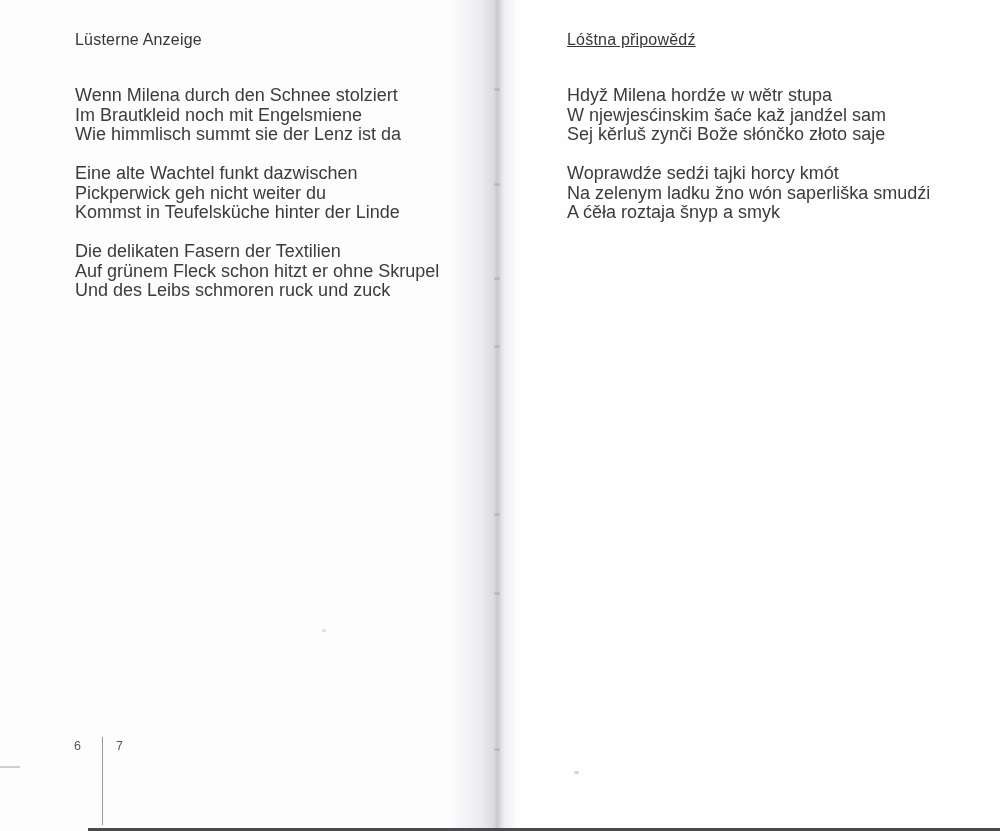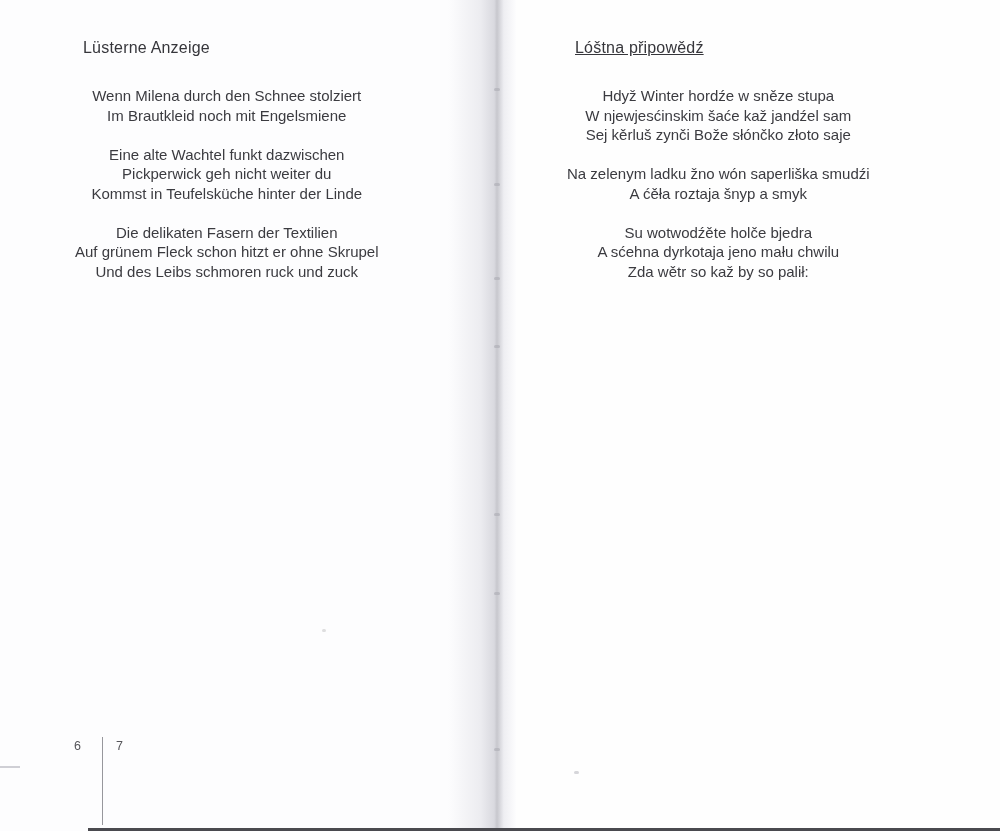--- a/index.html
+++ b/index.html
@@ -20,36 +20,35 @@
   .page {
     position: absolute;
     top: 0;
     bottom: 0;
   }
   .page-left  { left: 0;   width: 470px; background: #fdfdfe; }
   .page-right { left: 516px; width: 484px; background: #fefefe; }
 
   .page-title {
     position: absolute;
-    margin: 8px;
+    margin: 0;
     font-size: 16px;
     font-weight: 400;
     letter-spacing: 0.2px;
     color: #36363b;
   }
   .page-left  .page-title { left: 75px;  top: 31px; }
   .page-right .page-title { left: 51px;  top: 31px; text-decoration: underline; }
 
   .poem {
     position: absolute;
     top: 86px;
-    font-size: 15px;
+    font-size: 18px;
     line-height: 19.5px;
     color: #3b3b40;
-    text-align: center;
   }
   .page-left  .poem { left: 75px; }
   .page-right .poem { left: 51px; }
   .stanza { margin: 0 0 19.5px 0; }
   .line { white-space: pre; }
 
   
   .footer-number {
     position: absolute;
     top: 739px;
@@ -114,50 +113,47 @@
 <body>
 
 <div class="spread">
 
   <div class="page page-left">
     <h1 class="page-title">Lüsterne Anzeige</h1>
     <div class="poem">
         <div class="stanza">
           <div class="line">Wenn Milena durch den Schnee stolziert</div>
           <div class="line">Im Brautkleid noch mit Engelsmiene</div>
+          <div class="line">Wie himmlisch summt sie der Lenz ist da</div>
         </div>
         <div class="stanza">
           <div class="line">Eine alte Wachtel funkt dazwischen</div>
           <div class="line">Pickperwick geh nicht weiter du</div>
           <div class="line">Kommst in Teufelsküche hinter der Linde</div>
         </div>
         <div class="stanza">
           <div class="line">Die delikaten Fasern der Textilien</div>
           <div class="line">Auf grünem Fleck schon hitzt er ohne Skrupel</div>
           <div class="line">Und des Leibs schmoren ruck und zuck</div>
         </div>
       </div>
   </div>
 
   <div class="page page-right">
     <h1 class="page-title">Lóštna připowědź</h1>
     <div class="poem">
         <div class="stanza">
-          <div class="line">Hdyž Winter hordźe w sněze stupa</div>
+          <div class="line">Hdyž Milena hordźe w wětr stupa</div>
           <div class="line">W njewjesćinskim šaće kaž jandźel sam</div>
           <div class="line">Sej kěrluš zynči Bože słónčko złoto saje</div>
         </div>
         <div class="stanza">
+          <div class="line">Woprawdźe sedźi tajki horcy kmót</div>
           <div class="line">Na zelenym ladku žno wón saperliška smudźi</div>
           <div class="line">A ćěła roztaja šnyp a smyk</div>
-        </div>
-        <div class="stanza">
-          <div class="line">Su wotwodźěte holče bjedra</div>
-          <div class="line">A sćehna dyrkotaja jeno mału chwilu</div>
-          <div class="line">Zda wětr so kaž by so palił:</div>
         </div>
       </div>
   </div>
 
   <div class="gutter"></div>
   <div class="binding-mark" style="top: 88px;"></div>
   <div class="binding-mark" style="top: 183px;"></div>
   <div class="binding-mark" style="top: 277px;"></div>
   <div class="binding-mark" style="top: 345px;"></div>
   <div class="binding-mark" style="top: 513px;"></div>

